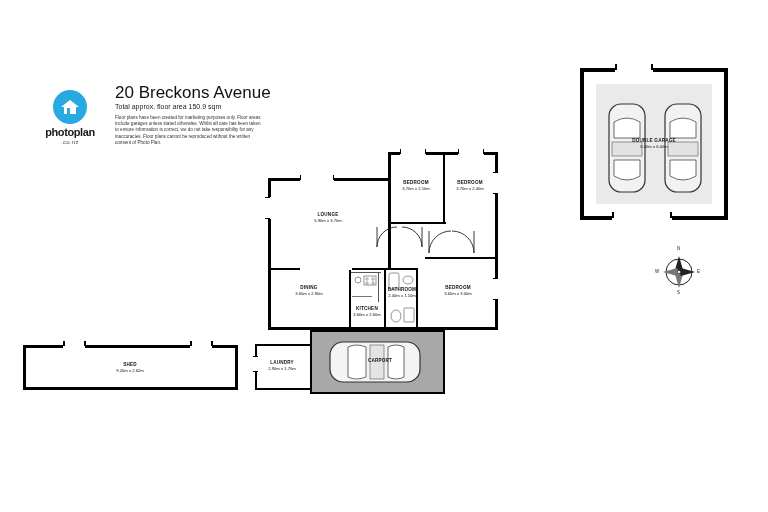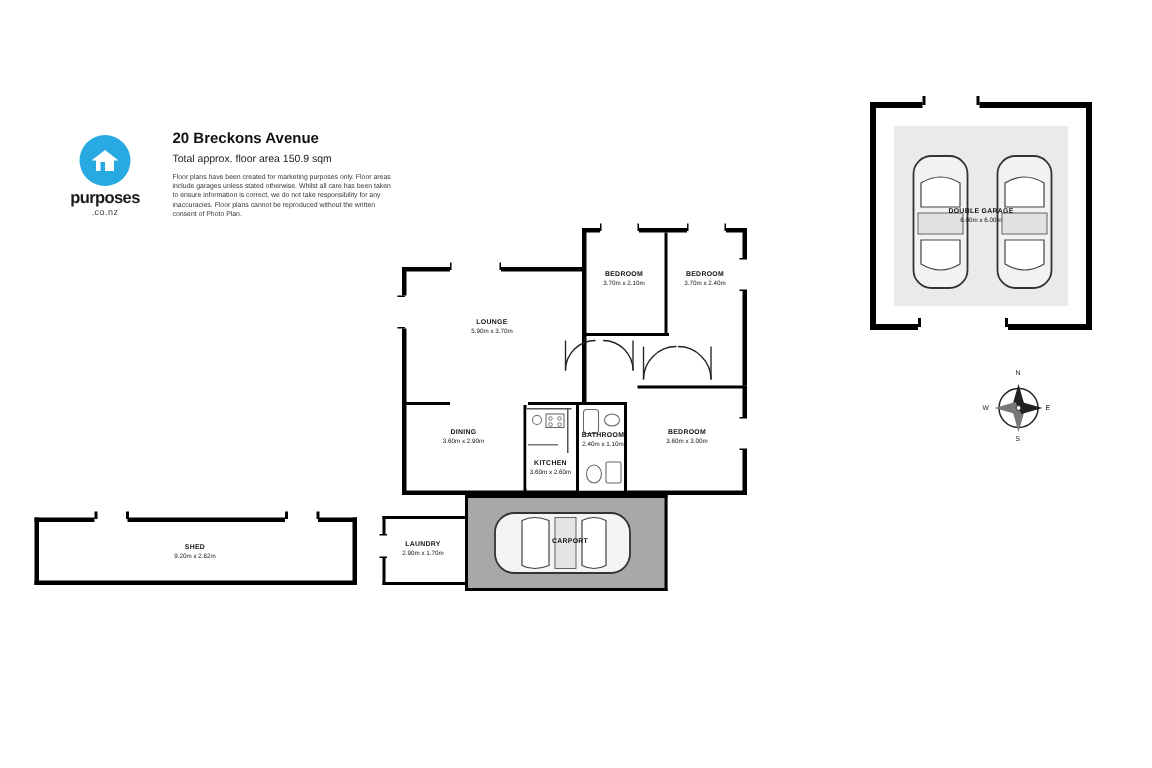--- a/index.html
+++ b/index.html
@@ -61,22 +61,22 @@
   }
 
   
   .title-block {
     position: absolute;
     left: 115px;
     top: 86px;
     width: 170px;
   }
   .title-main {
-    font-size: 10px;
-    font-weight: bold;
+    font-size: 17px;
+    font-weight: normal;
     color: #111;
     line-height: 14px;
   }
   .title-area {
     font-size: 7px;
     color: #222;
     margin-top: 2px;
     line-height: 9px;
   }
   .title-disclaimer {
@@ -146,21 +146,21 @@
 
 <div id="page">
 
   <div class="logo-block">
     <div class="logo-circle">
       <svg class="logo-house" viewBox="0 0 18 14">
         <polygon points="9,0 18,7 15,7 15,14 3,14 3,7 0,7" fill="#ffffff"></polygon>
         <rect x="6" y="8" width="3" height="6" fill="#29a9e1"></rect>
       </svg>
     </div>
-    <div class="logo-word">purposes</div>
+    <div class="logo-word">photoplan</div>
     <div class="logo-sub">.co.nz</div>
   </div>
 
   <div class="title-block">
     <div class="title-main">20 Breckons Avenue</div>
     <div class="title-area">Total approx. floor area 150.9 sqm</div>
     <div class="title-disclaimer">Floor plans have been created for marketing purposes only. Floor areas include garages unless stated otherwise. Whilst all care has been taken to ensure information is correct, we do not take responsibility for any inaccuracies. Floor plans cannot be reproduced without the written consent of Photo Plan.</div>
   </div>
 
   <div>

